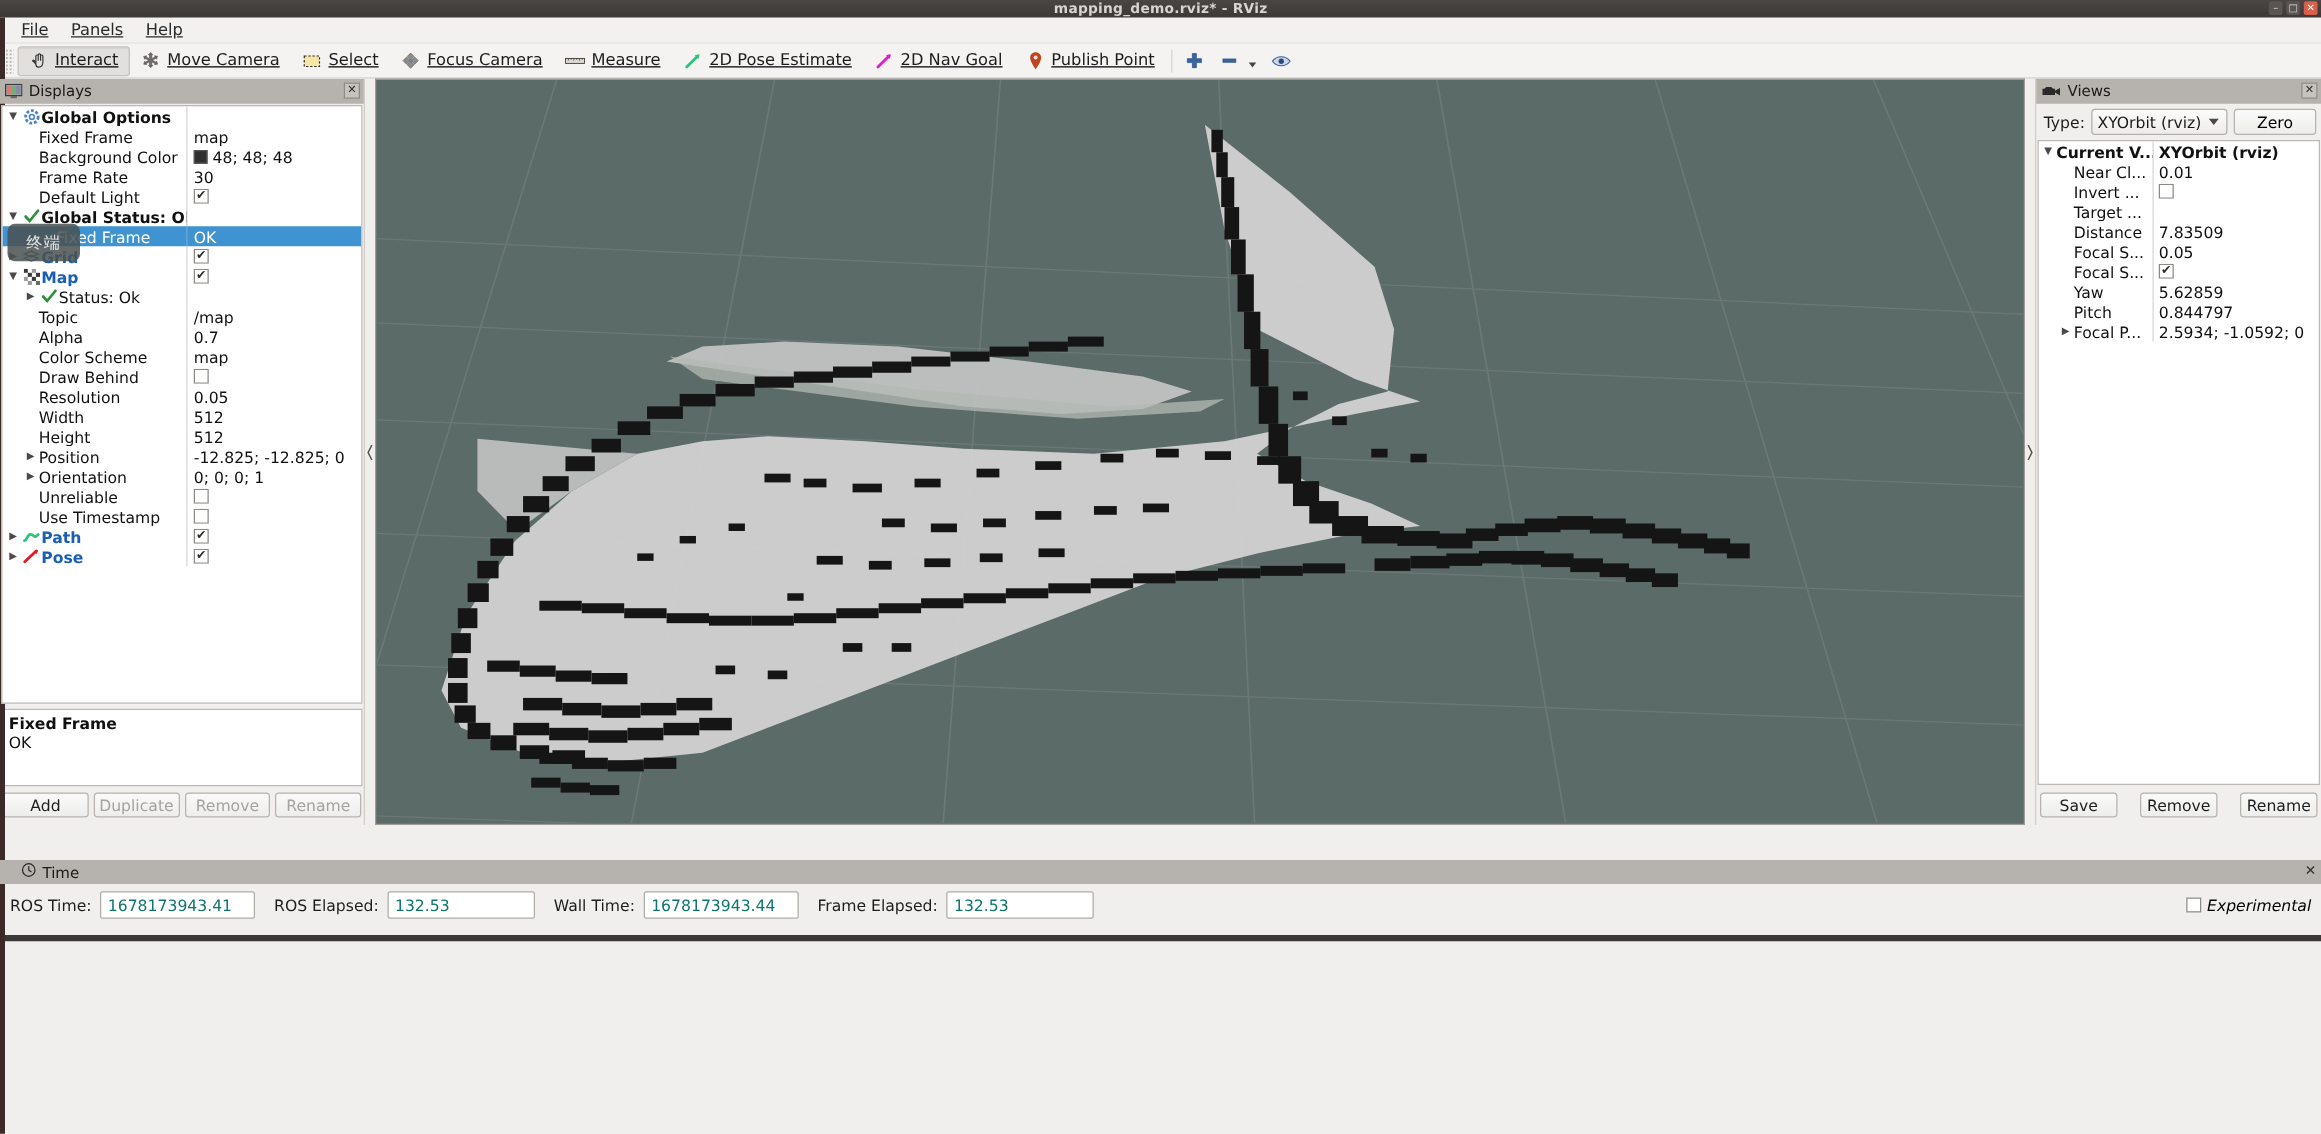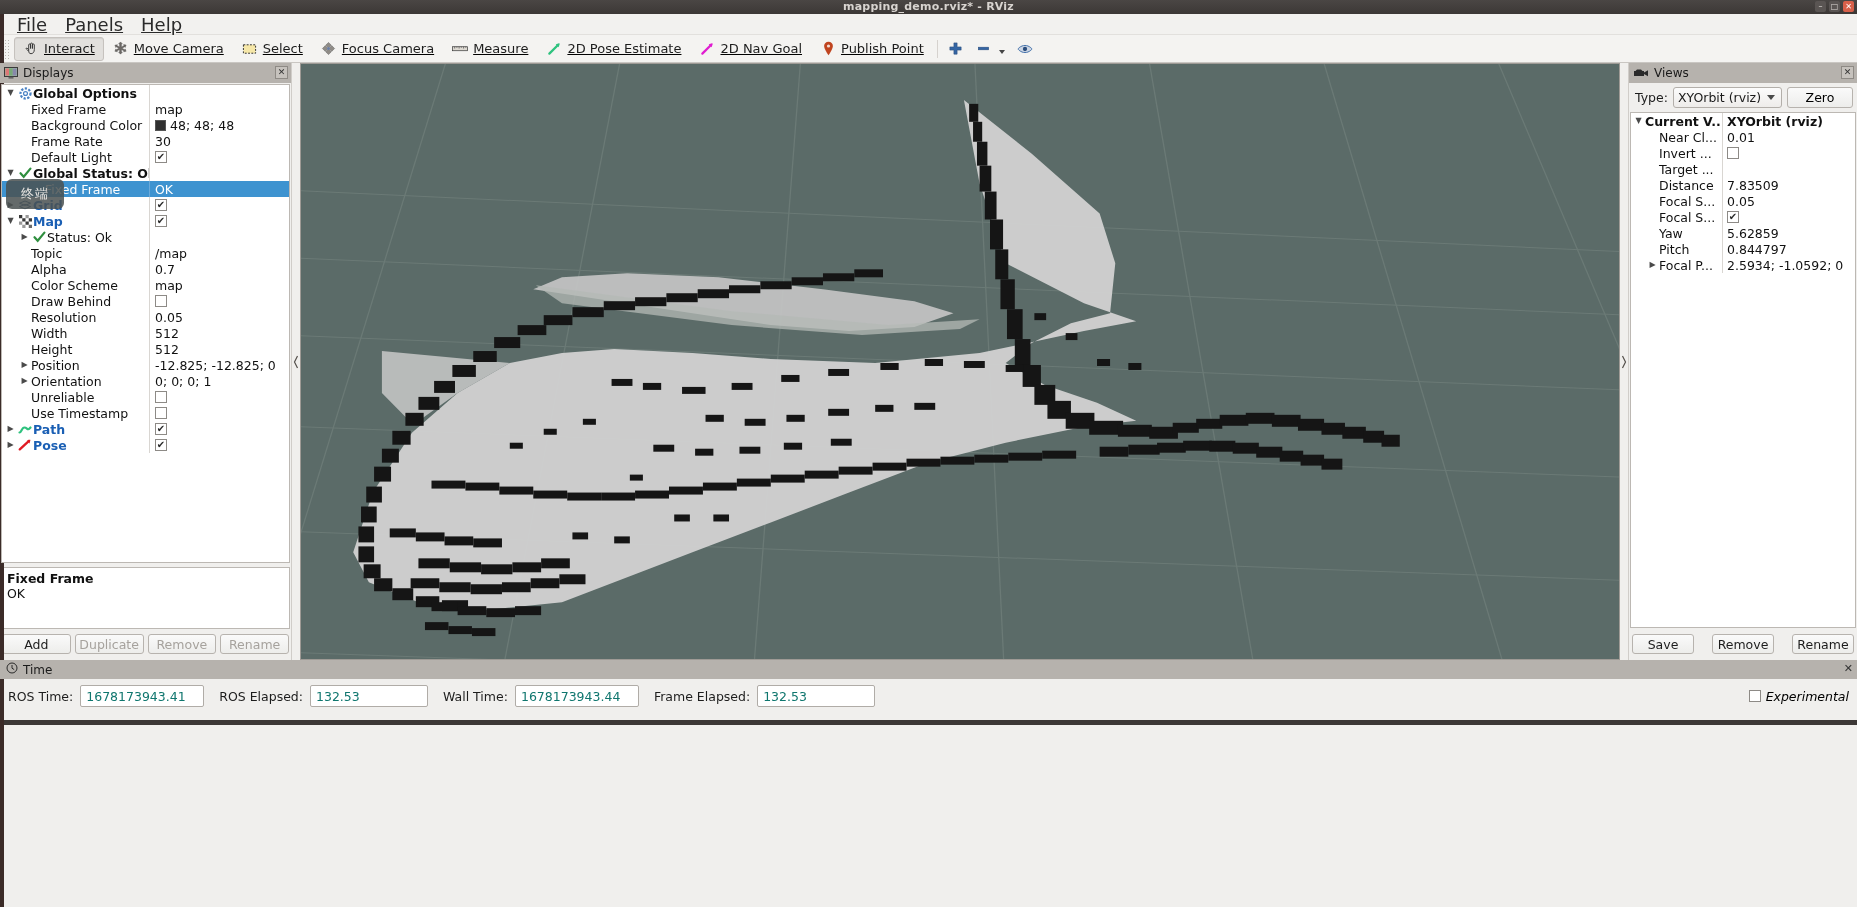--- a/index.html
+++ b/index.html
@@ -44,21 +44,21 @@
   
   .menubar {
     height: 21px;
     background: #f2f1ef;
     display: flex; align-items: center;
     padding-left: 8px;
     border-bottom: 1px solid #e2e0dd;
   }
   .menu-item {
     padding: 2px 9px;
-    font-size: 18px;
+    font-size: 13px;
     color: #2a2a2a;
     cursor: default;
   }
   .menu-item u { text-decoration: underline; }
 
   
   .toolbar {
     height: 28px;
     background: #f4f3f1;
     display: flex; align-items: center;
@@ -293,23 +293,24 @@
 
   
   .time-panel {
     height: 60px;
     background: #f0efed;
   }
   .time-header {
     height: 19px;
     background: #b6b2ad;
     display:flex; align-items:center;
-    padding: 0 6px;
+    padding: 0 17px;
     font-size:12px; color:#1a1a1a;
     position: relative;
+    margin-top: 28px;
   }
   .time-header .tclose {
     position:absolute; right:4px; top:3px;
     font-size:11px; color:#333; line-height:12px;
   }
   .time-body {
     display: flex; align-items: center;
     padding: 6px 8px 0 8px;
     gap: 7px;
   }

